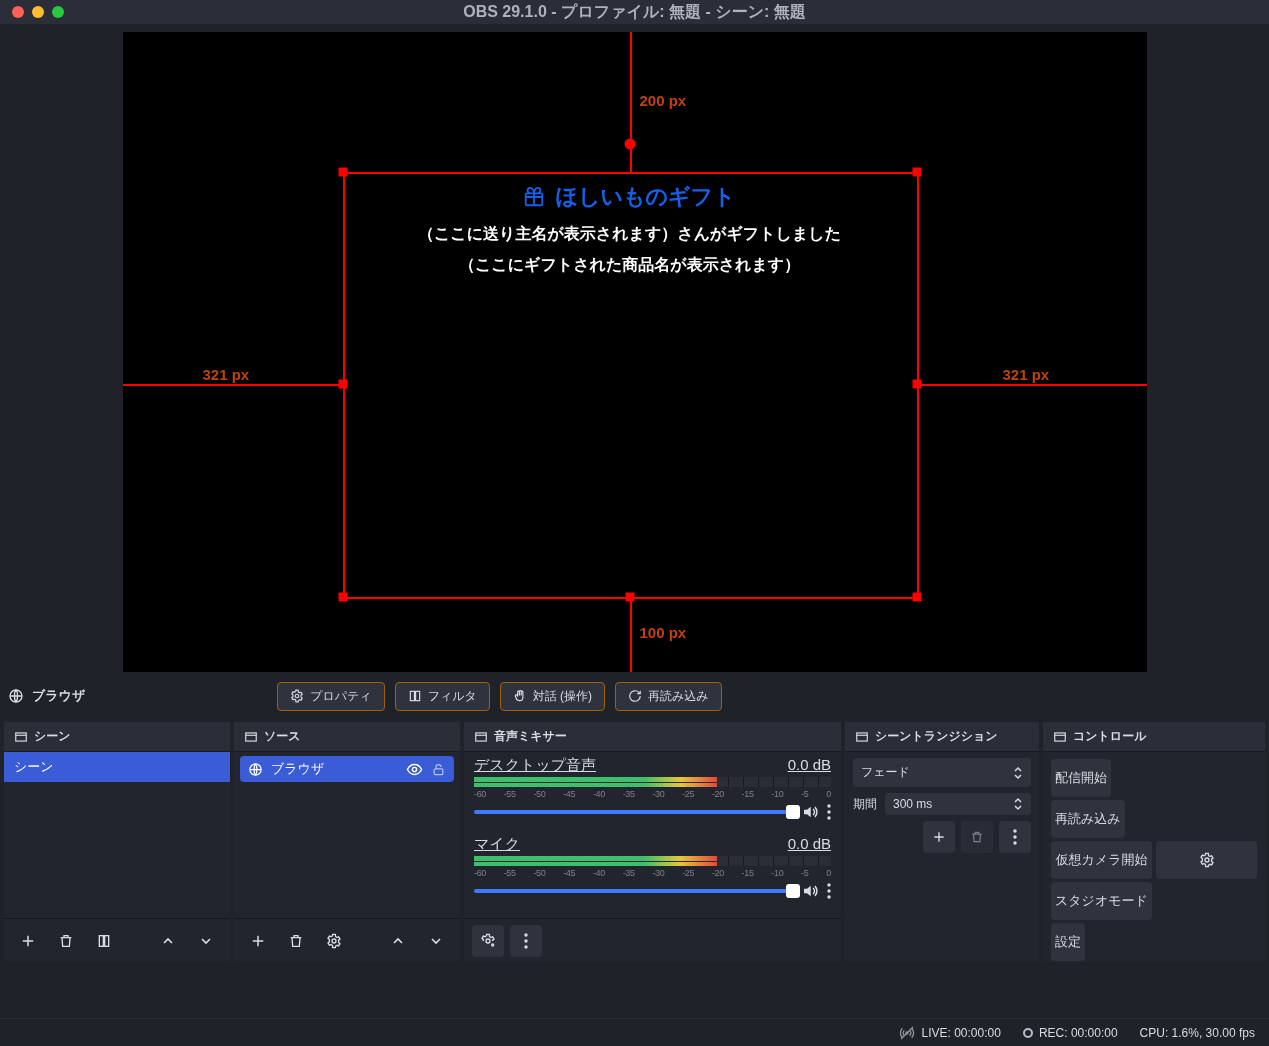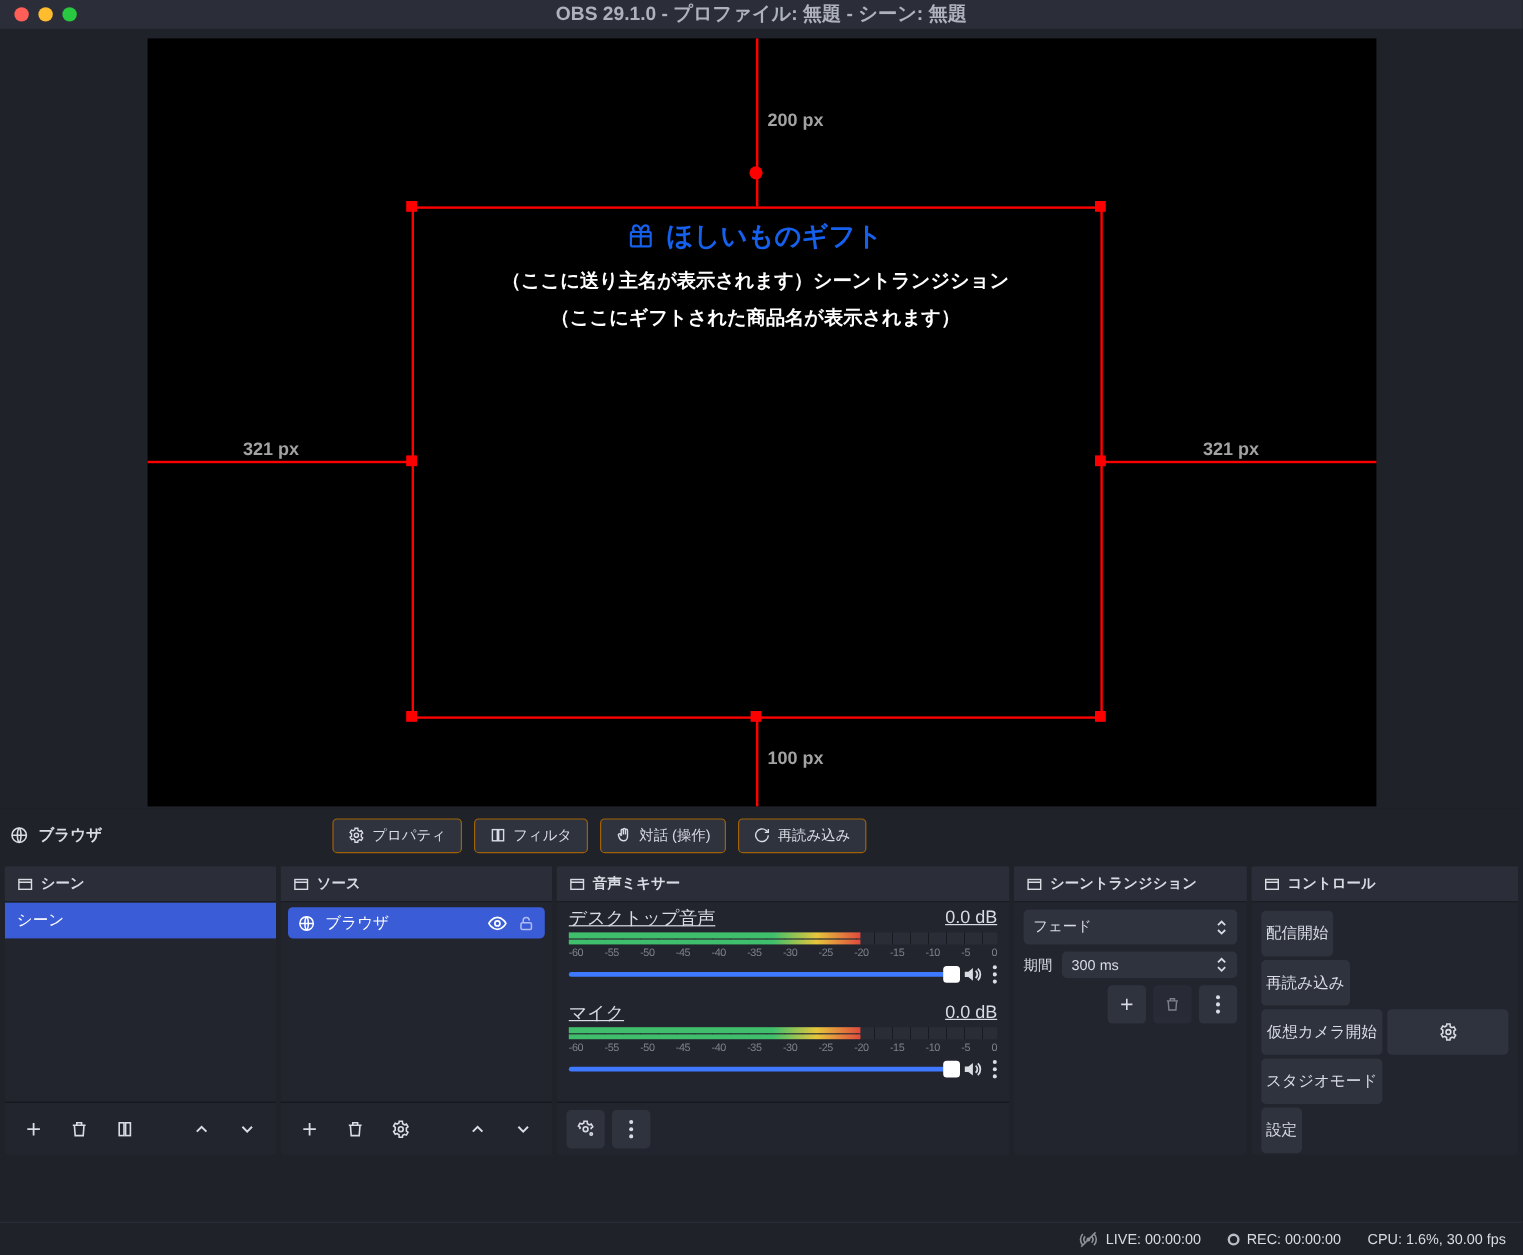--- a/index.html
+++ b/index.html
@@ -14,21 +14,21 @@
 .dot.yellow { background: #febc2e; }
 .dot.green { background: #28c840; }
 .title { position: absolute; left: 50%; transform: translateX(-50%); font-size: 16px; color: #aeb2bd; font-weight: 600; }
 
 
 .preview-wrap { flex: 0 0 650px; background: #1f2229; display: flex; align-items: center; justify-content: center; padding: 6px 0 0 0; }
 .preview { width: 1024px; height: 640px; background: #000; position: relative; }
 .red-line { position: absolute; background: #ff0000; }
 .red-handle { position: absolute; width: 9px; height: 9px; background: #ff0000; transform: translate(-50%,-50%); }
 .red-circle { position: absolute; width: 11px; height: 11px; background: #ff0000; border-radius: 50%; transform: translate(-50%,-50%); }
-.px-label { position: absolute; color: #a3a3a3; font-size: 15px; font-weight: 700; }
+.px-label { position: absolute; color: #c2410c; font-size: 15px; font-weight: 700; }
 .gift-title { color: #1560ed; font-weight: 700; font-size: 22px; display: flex; align-items: center; justify-content: center; gap: 10px; }
 .gift-text { color: #fff; font-weight: 700; font-size: 16px; text-align: center; }
 
 
 .ctx-bar { display: flex; align-items: center; gap: 12px; padding: 6px 8px; background: #1f2229; height: 44px; }
 .ctx-left { display: flex; align-items: center; gap: 8px; font-weight: 600; }
 .ctx-buttons { display: flex; gap: 10px; margin-left: 180px; }
 .btn { background: #2f333e; border: 1px solid #a16207; border-radius: 4px; padding: 5px 12px; display: flex; align-items: center; gap: 6px; cursor: pointer; font-size: 12px; color: #d9dce3; }
 .icon { display: inline-flex; }
 
@@ -130,21 +130,21 @@
       <div style="position:absolute; left:220px; top:150px; width:574px;">
         <div class="gift-title">
           <span class="icon">
             <svg width="22" height="22" viewBox="0 0 24 24" fill="none" stroke="#1560ed" stroke-width="2">
                 <rect x="3" y="8" width="18" height="13" rx="1"></rect>
                 <path d="M3 12h18M12 8v13M8 8c-2 0-3-1.5-3-3s1-3 3-3 4 3 4 6M16 8c2 0 3-1.5 3-3s-1-3-3-3-4 3-4 6"></path>
               </svg>
           </span>
           <span>ほしいものギフト</span>
         </div>
-        <div class="gift-text" style="margin-top:12px;">（ここに送り主名が表示されます）シーントランジション</div>
+        <div class="gift-text" style="margin-top:12px;">（ここに送り主名が表示されます）さんがギフトしました</div>
         <div class="gift-text" style="margin-top:10px;">（ここにギフトされた商品名が表示されます）</div>
       </div>
     </div>
   </div>
 
   <div class="ctx-bar">
     <div class="ctx-left">
       <span class="icon">
         <svg width="16" height="16" viewBox="0 0 24 24" fill="none" stroke="#d9dce3" stroke-width="2">
             <circle cx="12" cy="12" r="9"></circle>

